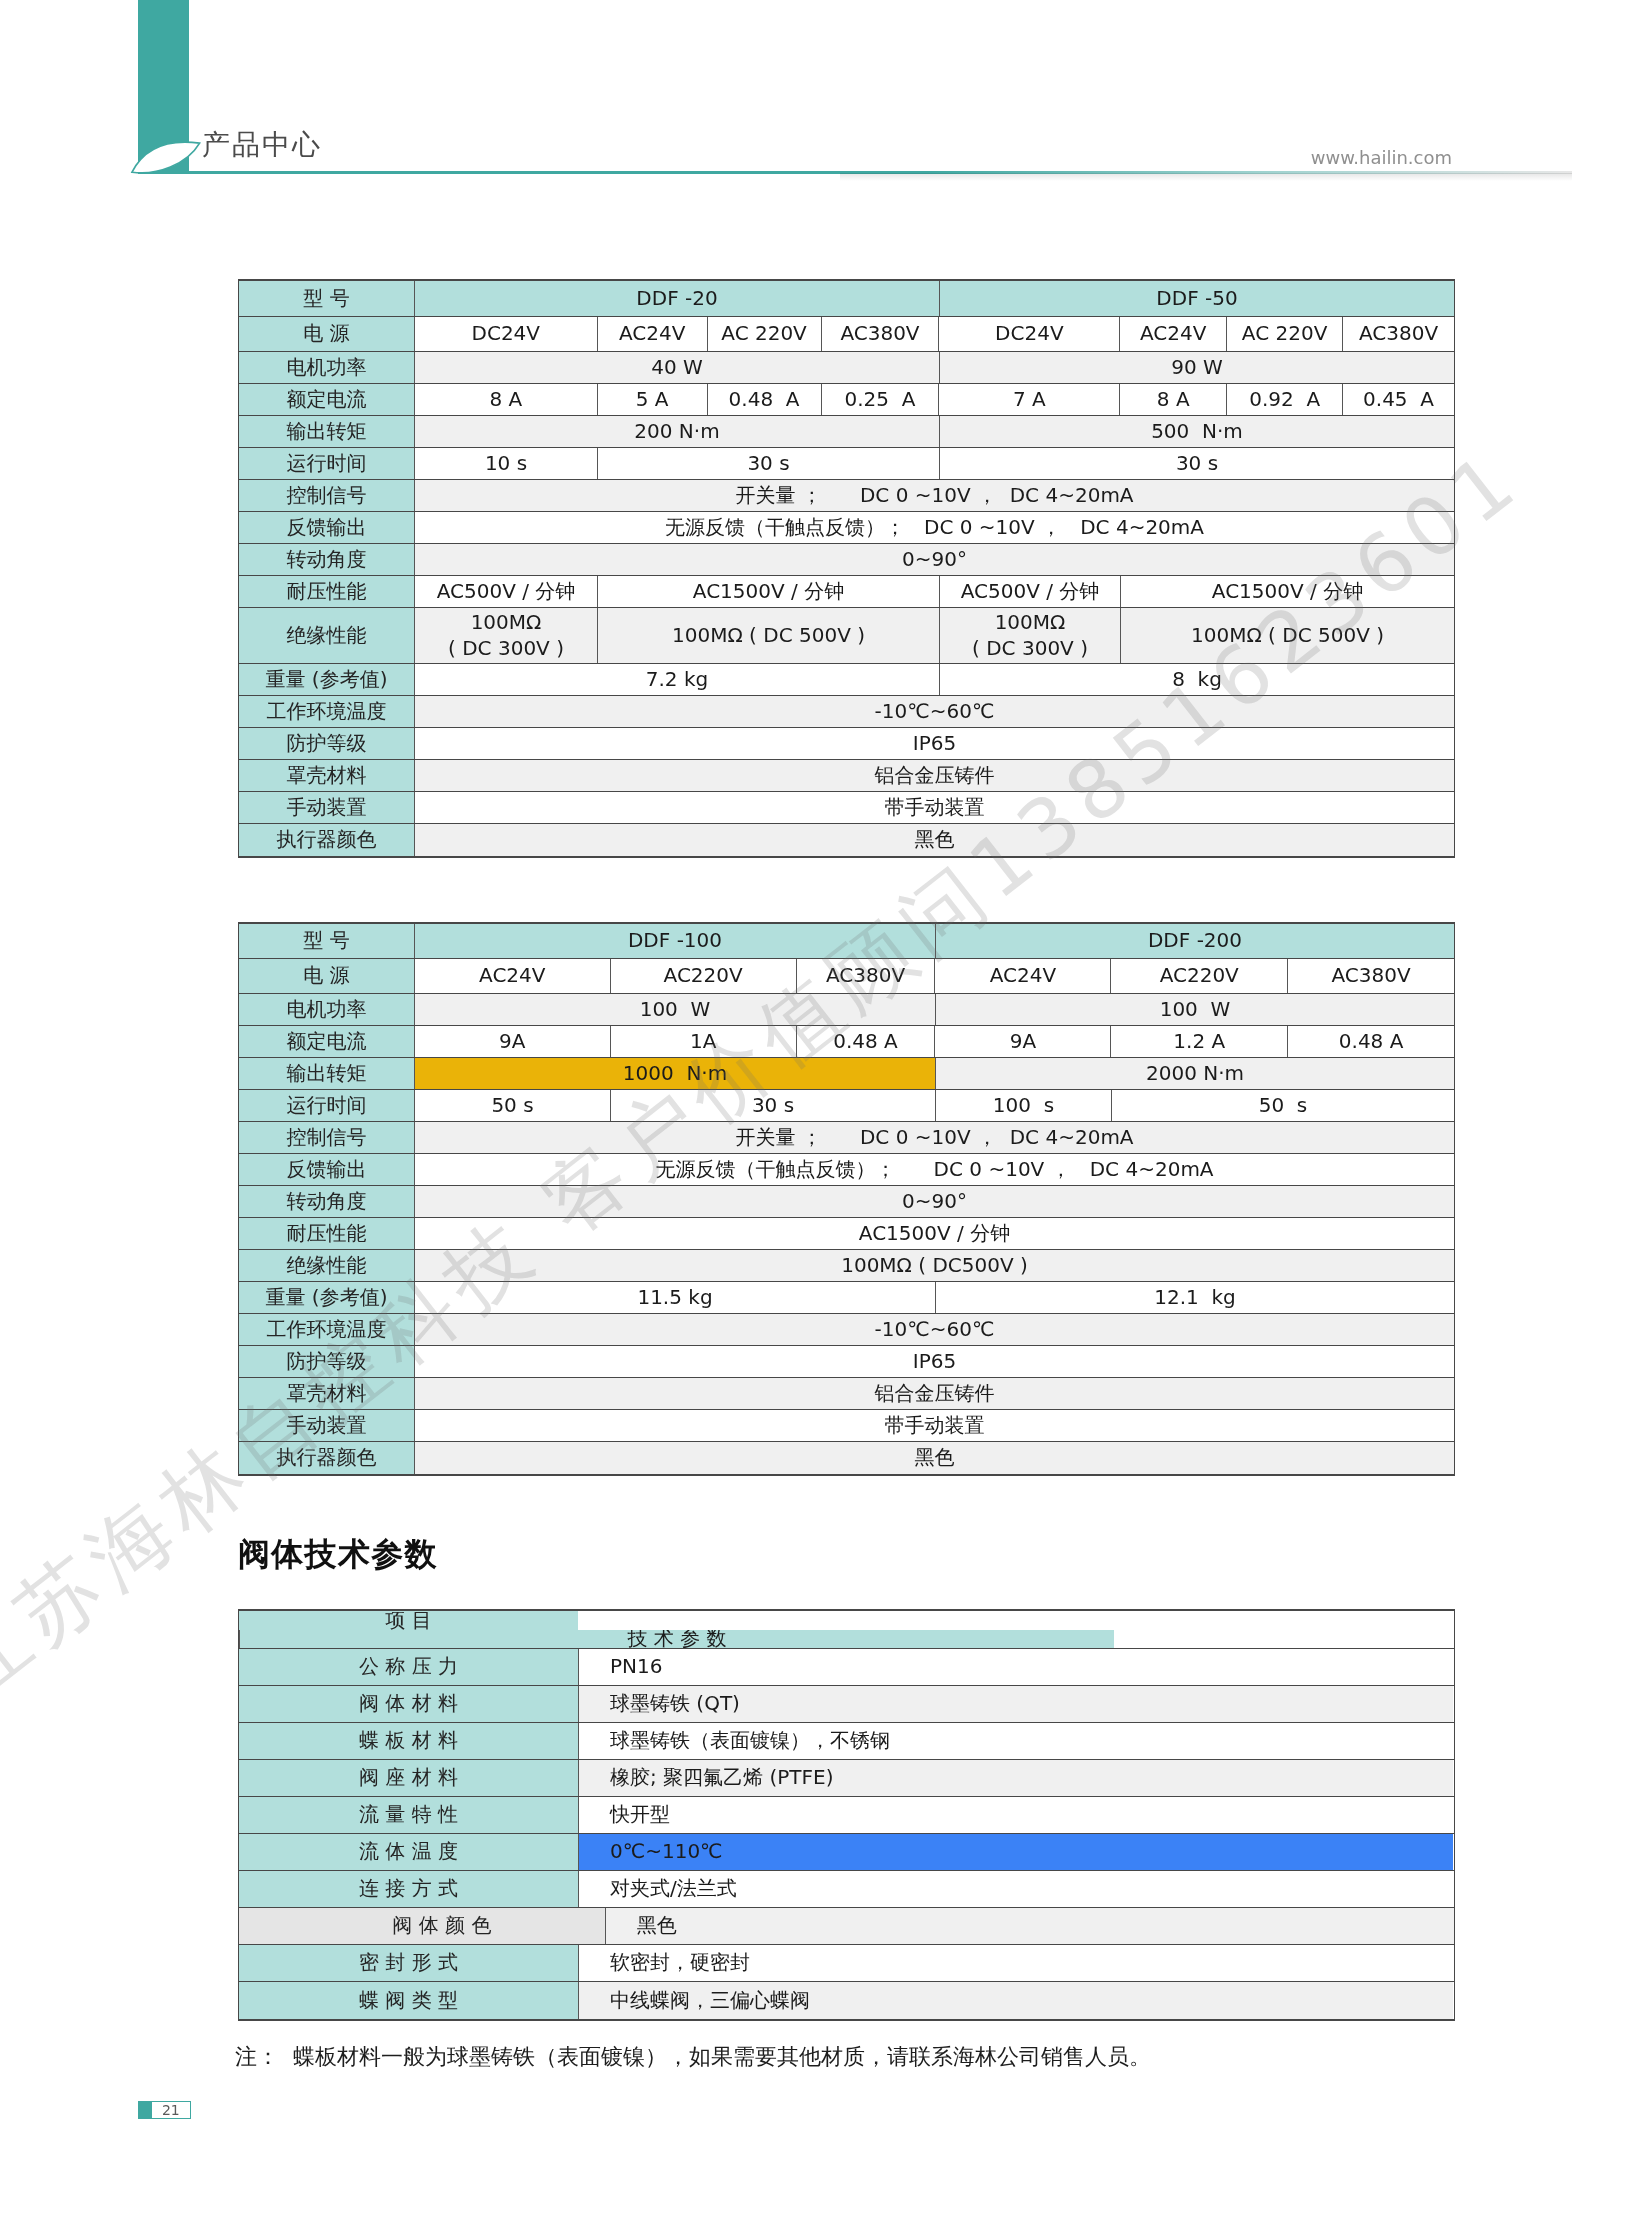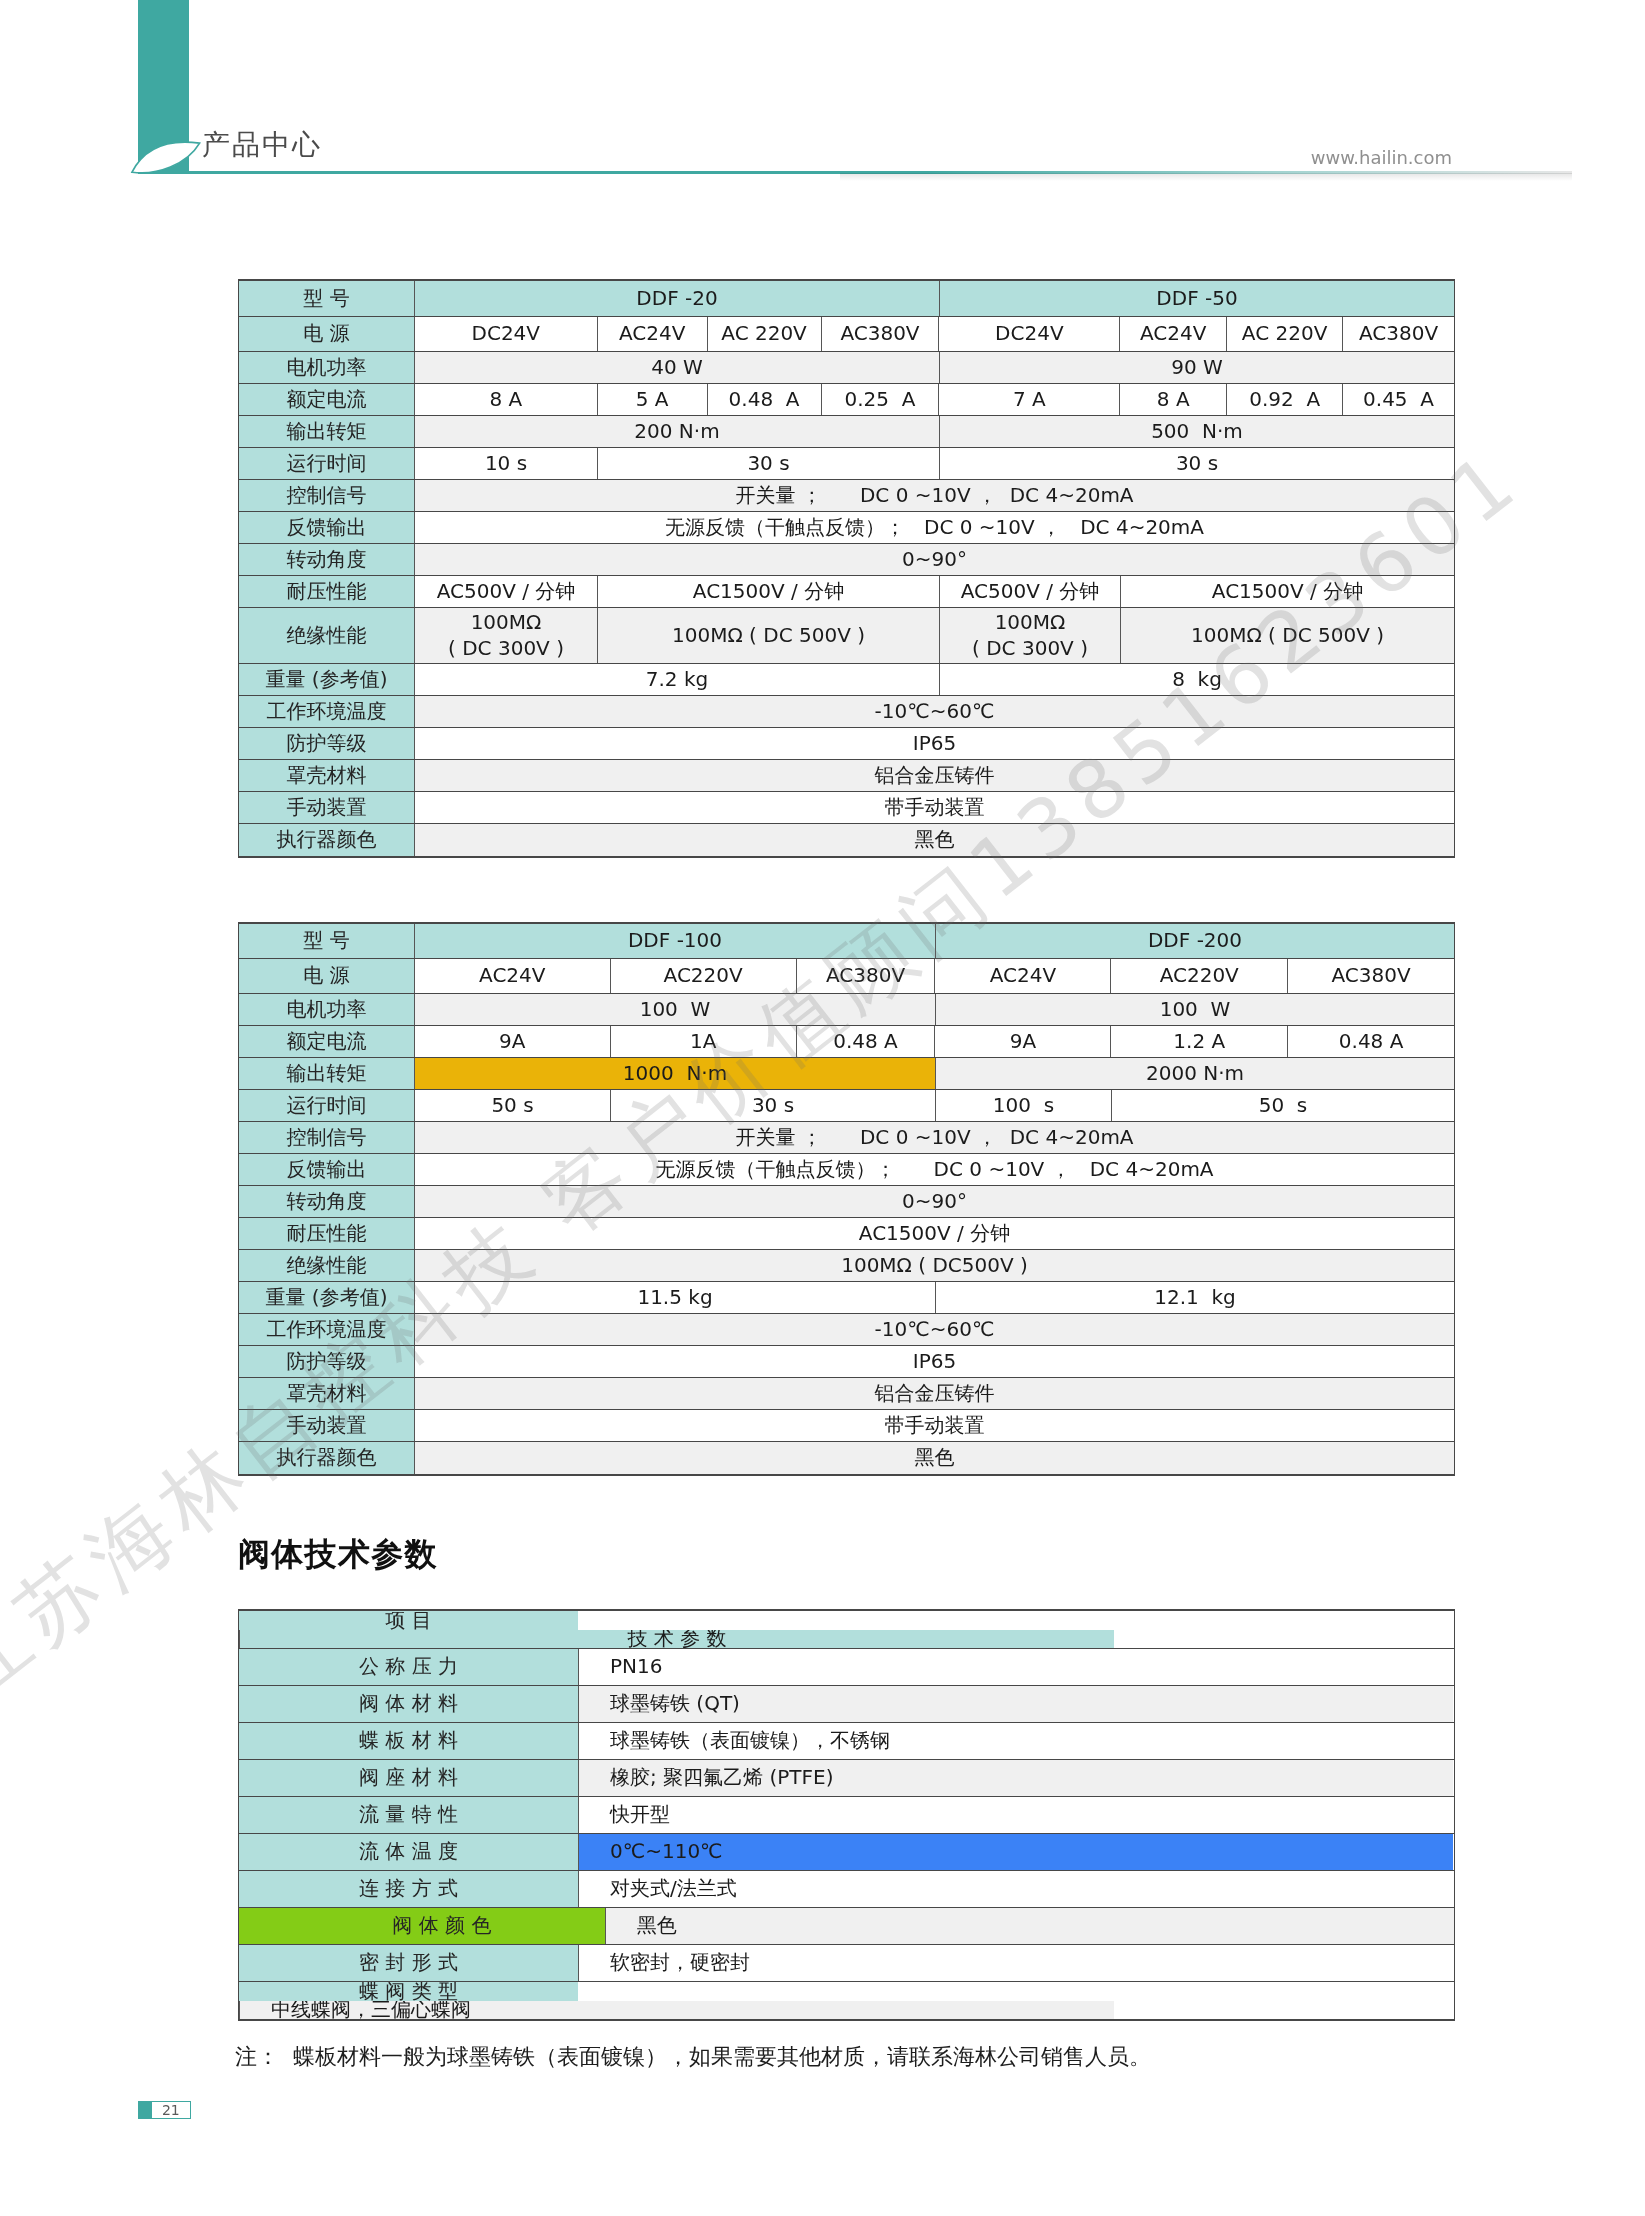--- a/index.html
+++ b/index.html
@@ -269,28 +269,28 @@
       </div>
       <div class="trow" style="height: 37px;">
         <div class="tcell lbl" style="width: 339px; background: rgb(178, 223, 220);">流 体 温 度</div>
         <div class="tcell" style="width: 875px; background: #3b82f6; justify-content: flex-start; text-align: center; padding-left: 31px;">0℃~110℃</div>
       </div>
       <div class="trow" style="height: 37px;">
         <div class="tcell lbl" style="width: 339px; background: rgb(178, 223, 220);">连 接 方 式</div>
         <div class="tcell" style="width: 875px; background: rgb(255, 255, 255); justify-content: flex-start; text-align: left; padding-left: 31px;">对夹式/法兰式</div>
       </div>
       <div class="trow" style="height: 37px;">
-        <div class="tcell lbl" style="width: 376px; background: #84cc16; padding-left: 40px;">阀 体 颜 色</div>
+        <div class="tcell lbl" style="width: 376px; background: #e5e5e5; padding-left: 40px;">阀 体 颜 色</div>
         <div class="tcell" style="width: 875px; background: rgb(240, 240, 240); justify-content: flex-start; text-align: left; padding-left: 31px;">黑色</div>
       </div>
       <div class="trow" style="height: 37px;">
         <div class="tcell lbl" style="width: 339px; background: rgb(178, 223, 220);">密 封 形 式</div>
         <div class="tcell" style="width: 875px; background: rgb(255, 255, 255); justify-content: flex-start; text-align: center; padding-left: 31px;">软密封，硬密封</div>
       </div>
-      <div class="trow" style="height: 37px; flex-direction: column;">
+      <div class="trow" style="height: 37px;">
         <div class="tcell lbl" style="width: 339px; background: rgb(178, 223, 220);">蝶 阀 类 型</div>
         <div class="tcell" style="width: 875px; background: rgb(240, 240, 240); justify-content: flex-start; text-align: left; padding-left: 31px;">中线蝶阀，三偏心蝶阀</div>
       </div>
     </div>
 
   <div class="section-title">阀体技术参数</div>
   <div class="note">注：  蝶板材料一般为球墨铸铁（表面镀镍），如果需要其他材质，请联系海林公司销售人员。</div>
 
   <div class="footer">
     <div class="sq" style="background:#3FA8A1;"></div>

